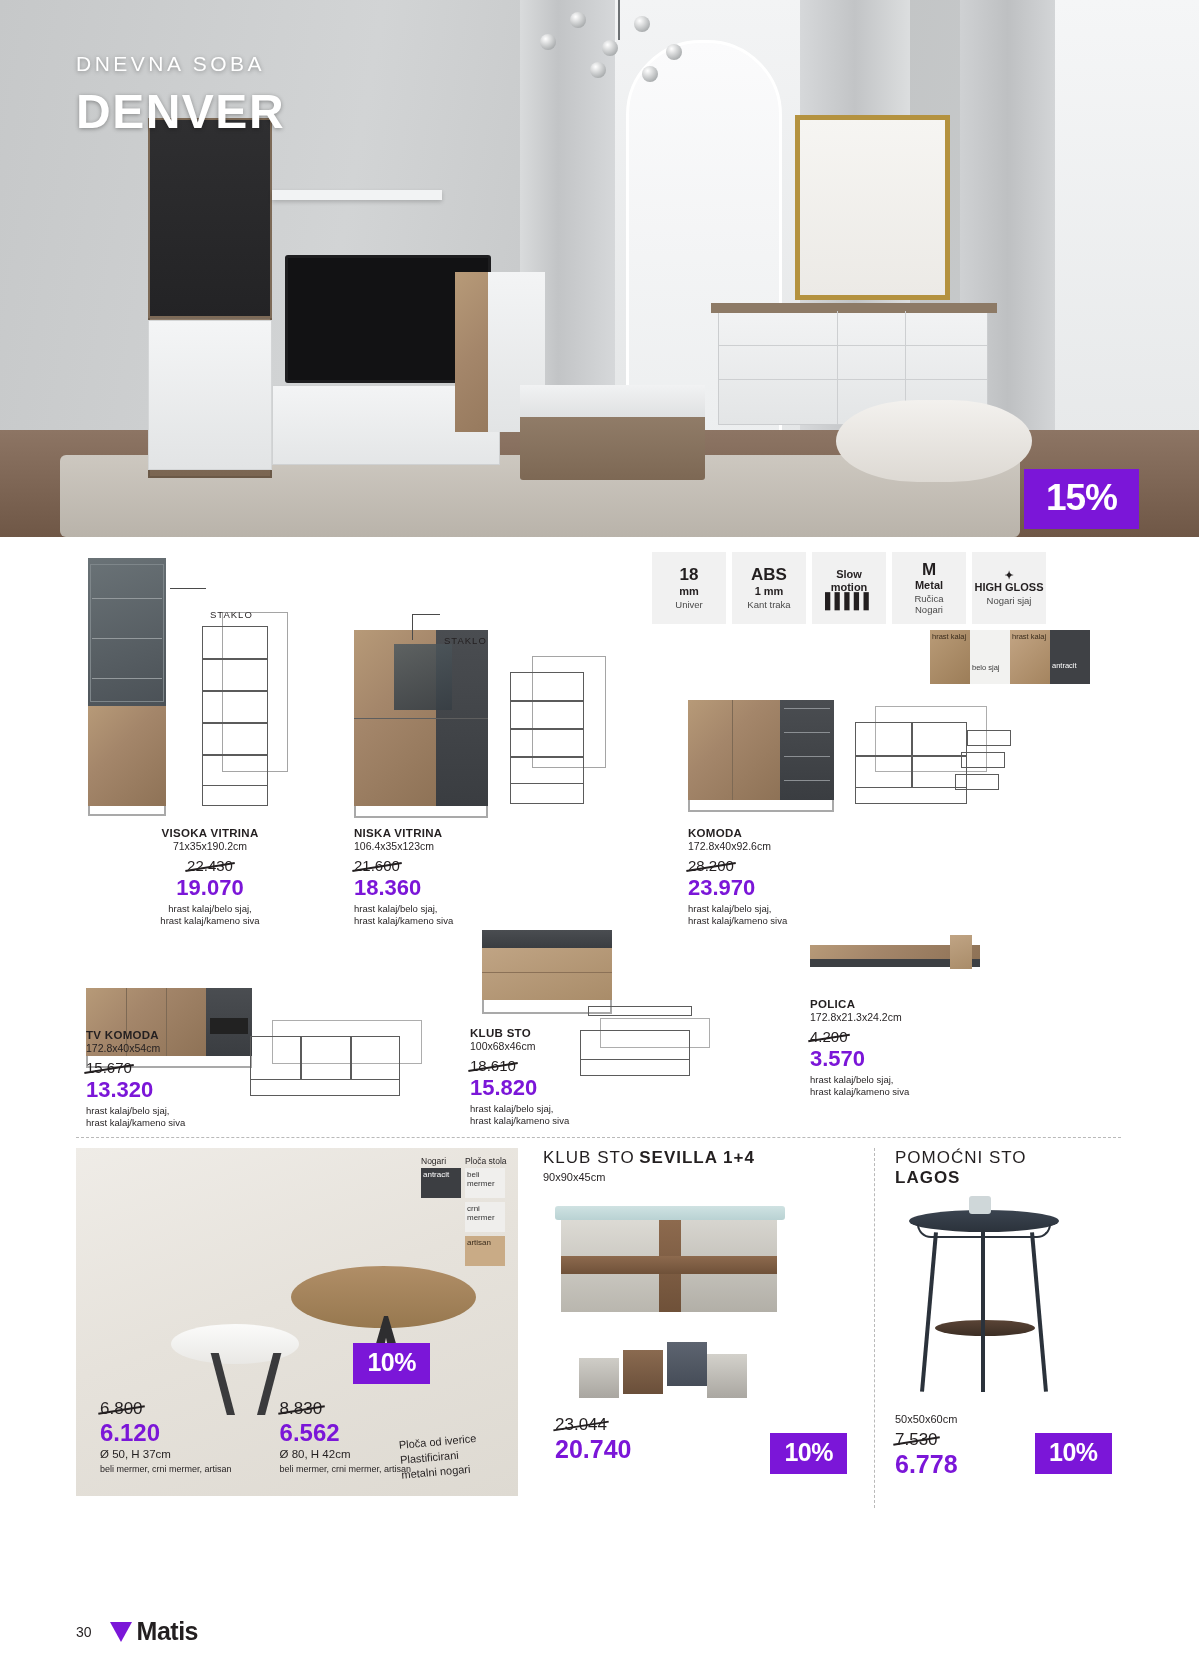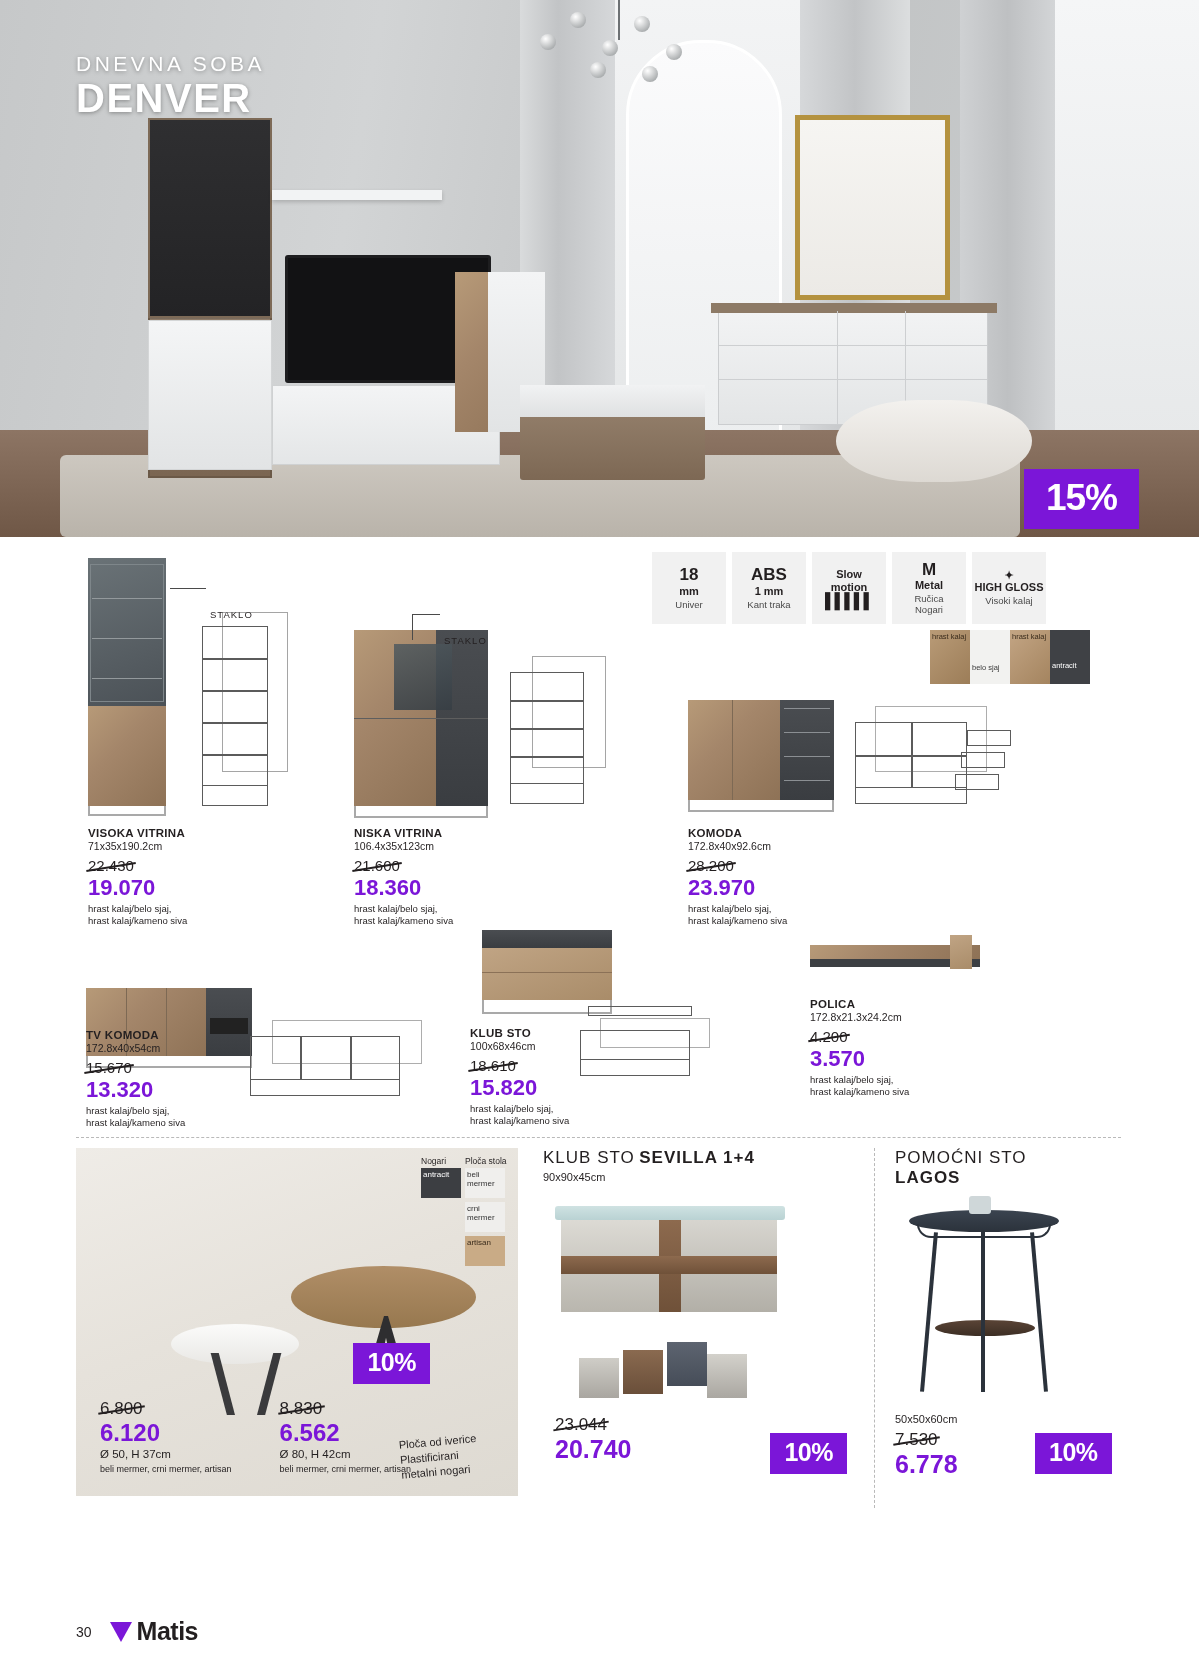--- a/index.html
+++ b/index.html
@@ -136,21 +136,21 @@
     position:absolute; right:60px; bottom:8px;
     background:#7b16d8; color:#fff;
     font-weight:bold; font-size:37px;
     padding:8px 22px 10px; letter-spacing:-1px;
   }
   .hero-title {
     position:absolute; left:76px; top:52px; color:#ffffff;
     text-shadow:0 1px 4px rgba(0,0,0,.35);
   }
   .hero-title .sub { font-size:21px; letter-spacing:3.5px; font-weight:400; }
-  .hero-title .main { font-size:40px; letter-spacing:1.5px; font-weight:bold; margin-top:0;}
+  .hero-title .main { font-size:48px; letter-spacing:1.5px; font-weight:bold; margin-top:8px;}
 
   
   .spec-row { position:absolute; left:652px; top:552px; display:flex; gap:6px; }
   .spec {
     width:74px; height:72px; background:#f1f1f1;
     display:flex; flex-direction:column; align-items:center; justify-content:center;
     text-align:center; line-height:1.1;
   }
   .spec .big { font-size:17px; font-weight:bold; color:#231f20; }
   .spec .mid { font-size:11px; font-weight:bold; color:#231f20; }
@@ -306,21 +306,21 @@
     </div>
     <div class="spec">
       <div class="big">M</div>
       <div class="mid">Metal</div>
       <div class="sml" style="white-space:pre-line">Ručica
 Nogari</div>
     </div>
     <div class="spec">
       <div class="mid">✦</div>
       <div class="mid">HIGH GLOSS</div>
-      <div class="sml">Visoki kalaj</div>
+      <div class="sml">Nogari sjaj</div>
     </div>
   </div>
 
   <div class="swatches">
     <div class="sw oak">
         <span>hrast kalaj</span>
       </div>
     <div class="sw white">
         <span style="top:34px">belo sjaj</span>
       </div>
@@ -345,21 +345,21 @@
   <div class="callout" style="position:absolute;left:210px;top:581px;">STAKLO</div>
   <div class="sk" style="left:202px;top:626px;width:86px;height:190px;">
     <div class="outline" style="left:0;top:0;width:66px;height:160px;"></div>
     <div class="outline" style="left:0;top:32px;width:66px;height:0;"></div>
     <div class="outline" style="left:0;top:64px;width:66px;height:0;"></div>
     <div class="outline" style="left:0;top:96px;width:66px;height:0;"></div>
     <div class="outline" style="left:0;top:128px;width:66px;height:0;"></div>
     <div class="outline" style="left:20px;top:-14px;width:66px;height:160px;opacity:.55;"></div>
     <div class="outline" style="left:0;top:160px;width:66px;height:20px;border-top:none;"></div>
   </div>
-  <div class="prod" style="left:88px;top:827px;width:220px;">
+  <div class="prod" style="left:100px;top:827px;width:220px;text-align:center;">
     <div class="pname">VISOKA VITRINA</div>
     <div class="pdim">71x35x190.2cm</div>
     <div class="pold">22.430</div>
     <div class="pnew">19.070</div>
     <div class="pdesc" style="white-space:pre-line">hrast kalaj/belo sjaj,
 hrast kalaj/kameno siva</div>
   </div>
 
   <div class="ph" style="left:354px;top:630px;width:134px;height:186px;">
     <div style="position:absolute;left:0;top:0;width:82px;height:176px;" class="wood"></div>

